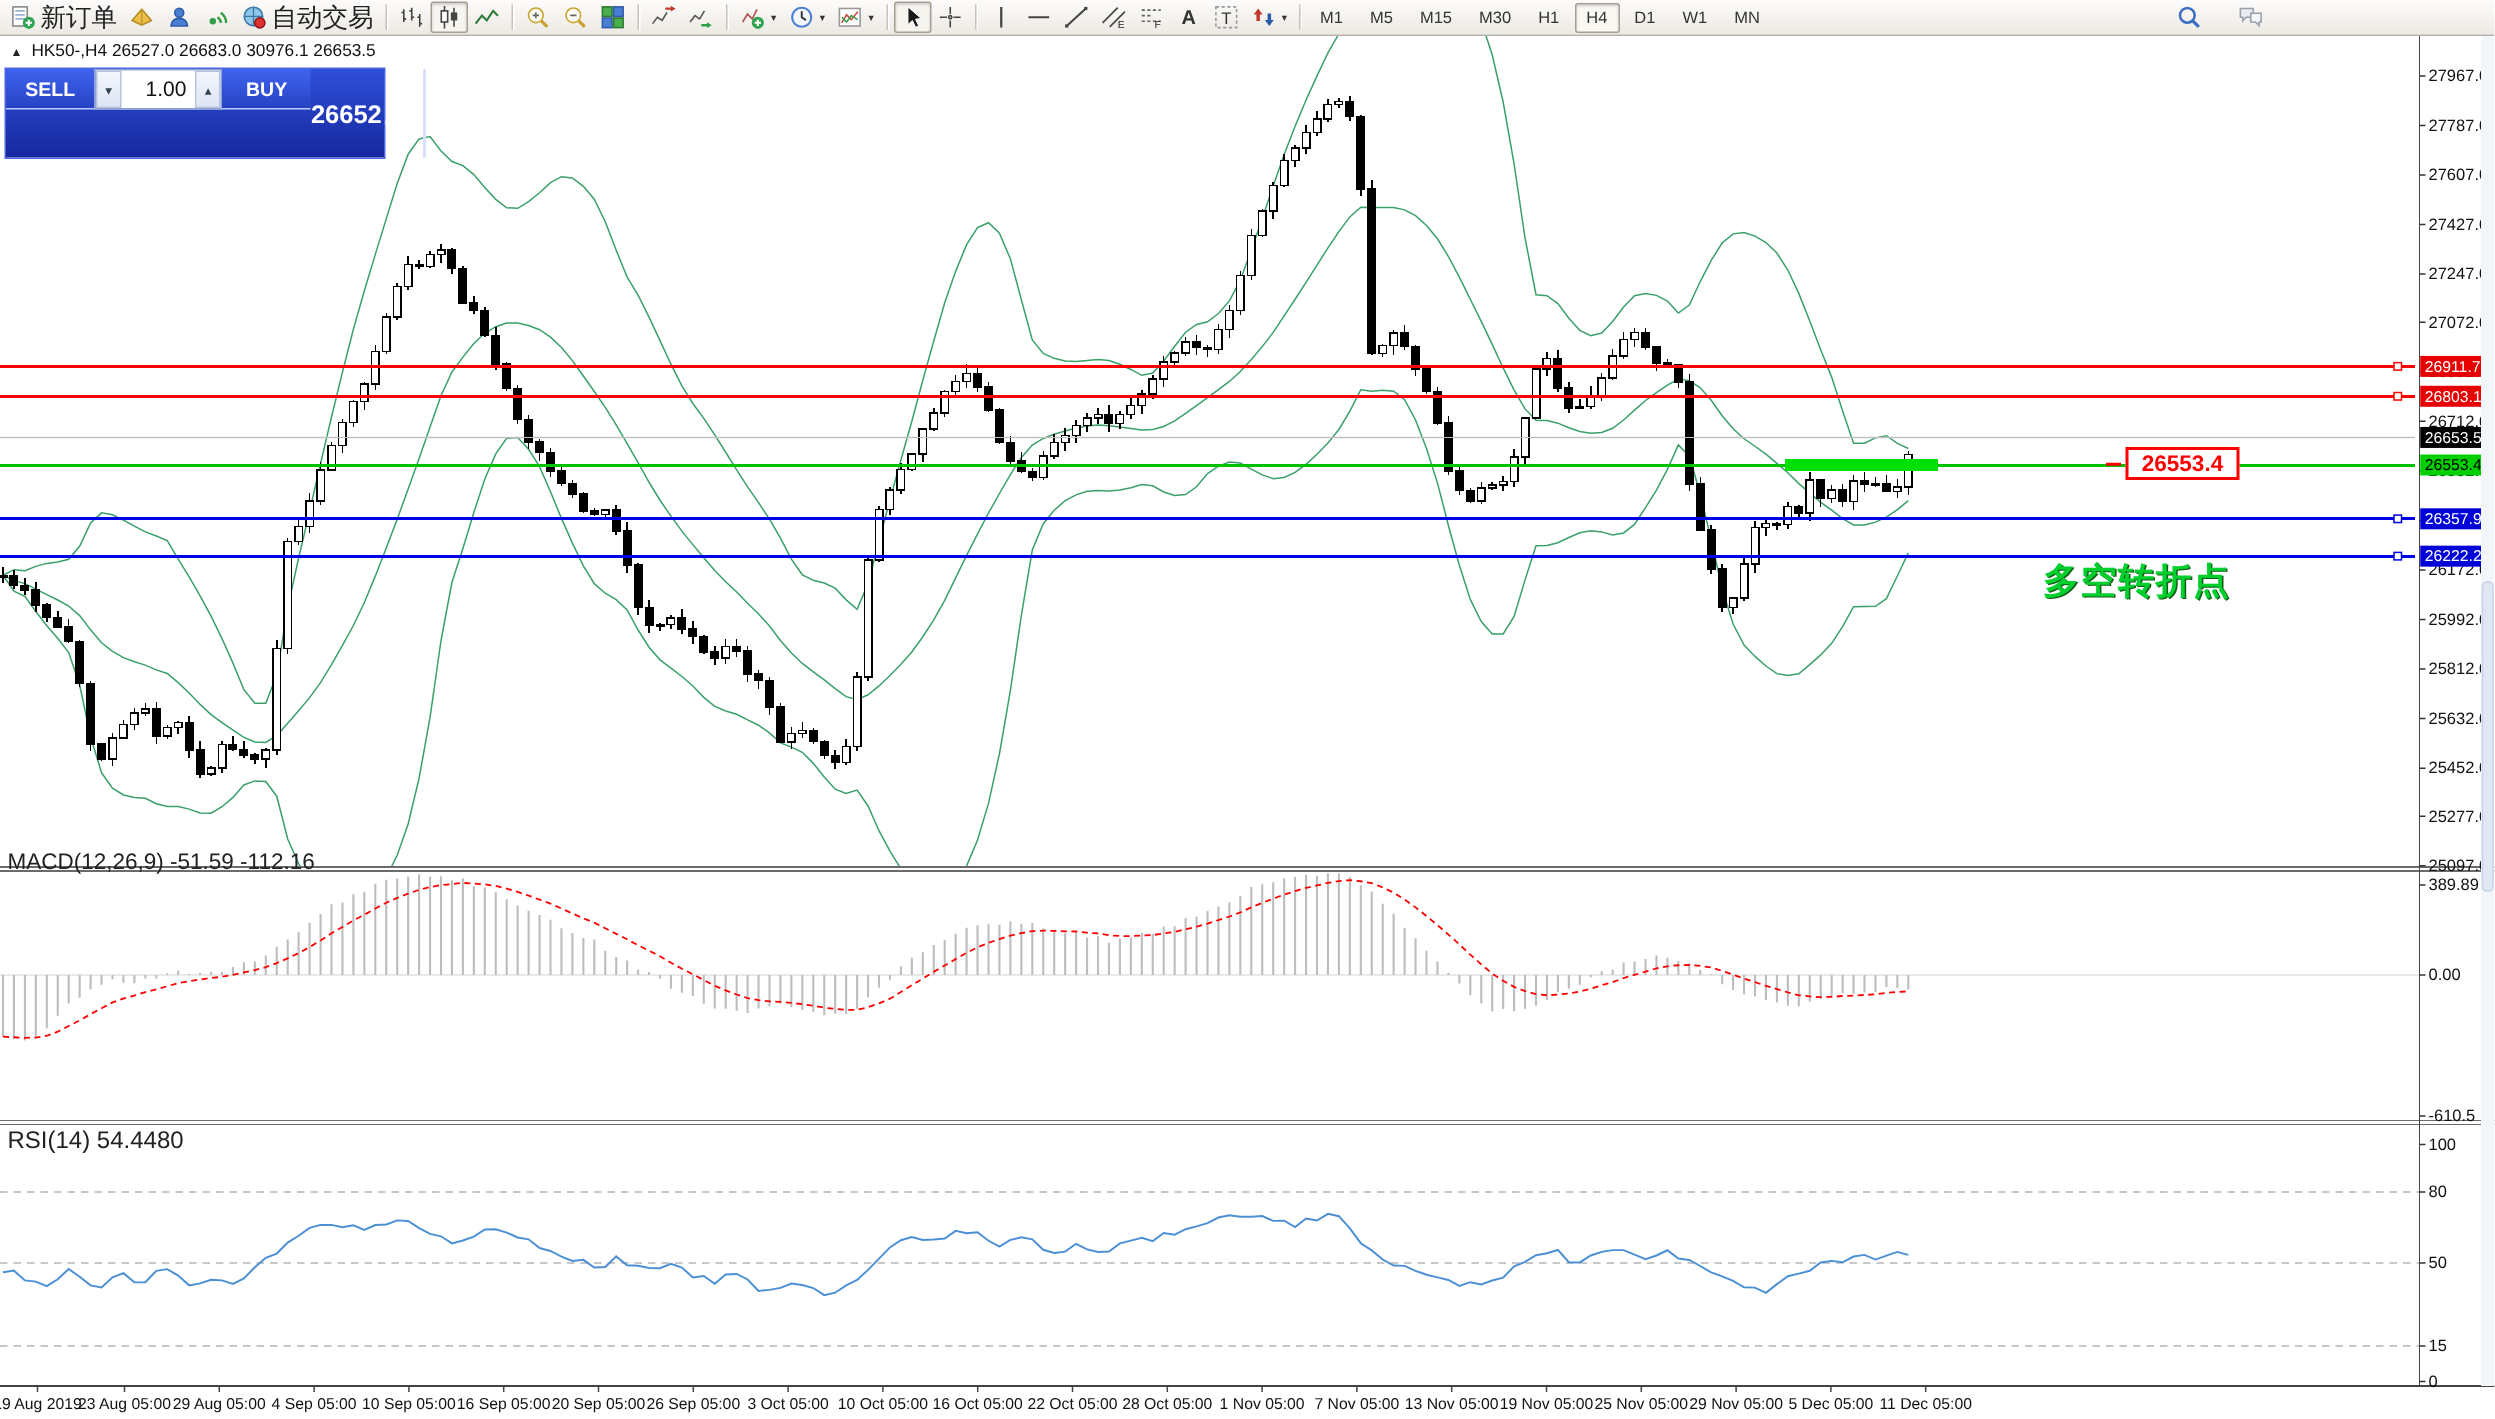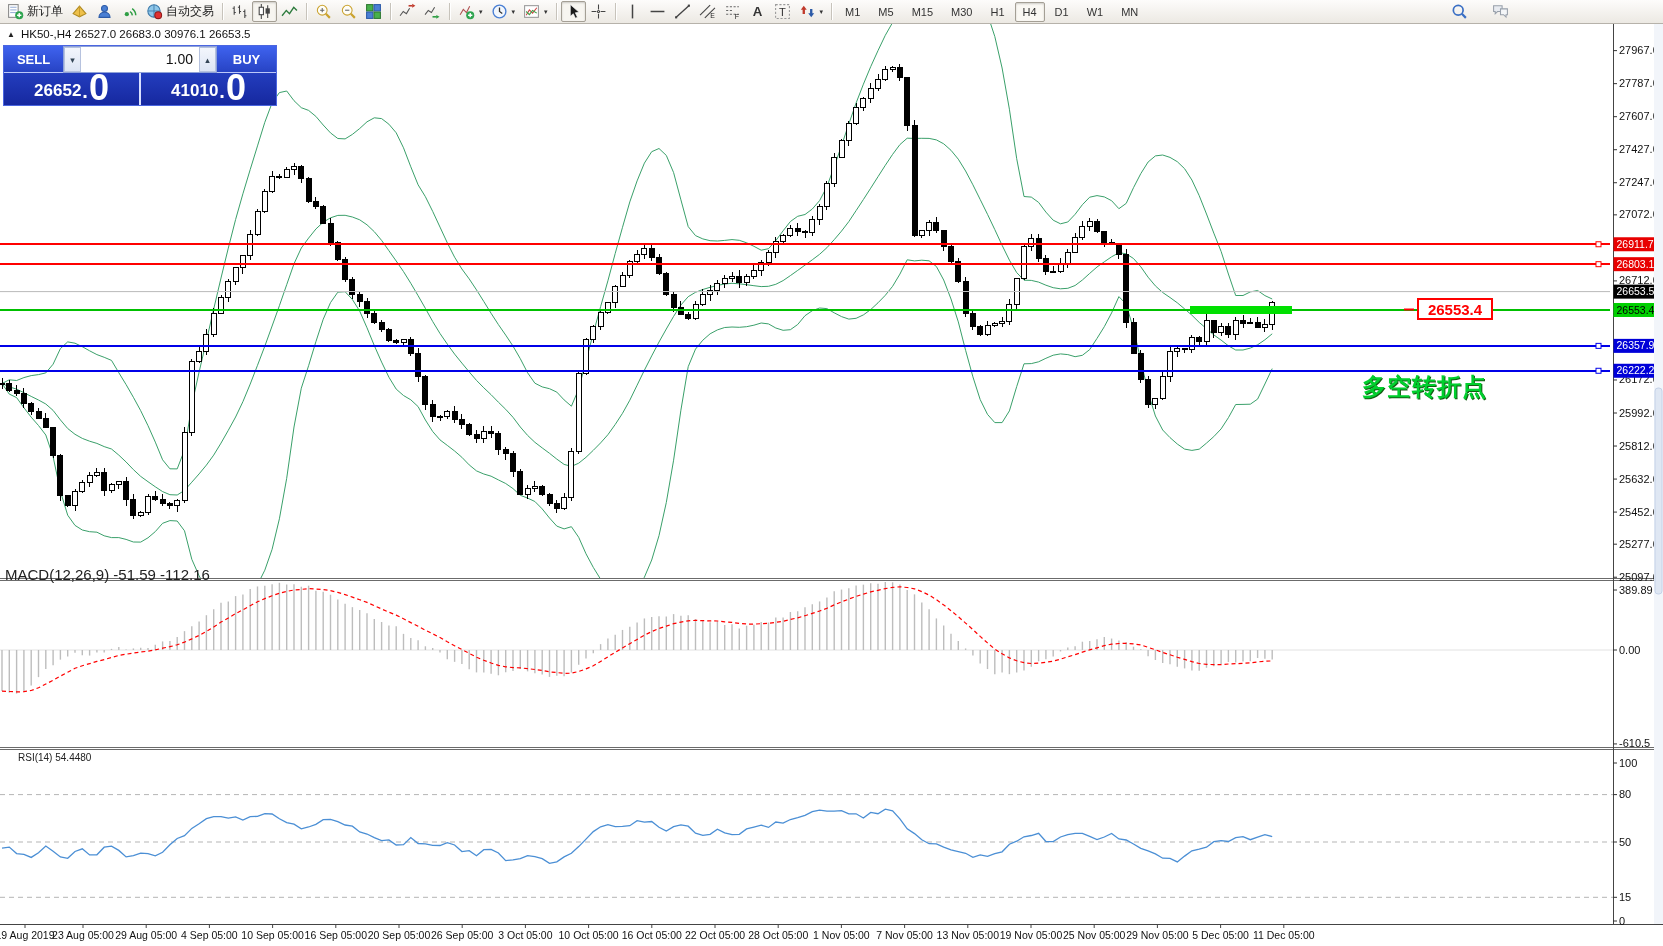--- a/index.html
+++ b/index.html
@@ -4,55 +4,55 @@
 <style>
   *{margin:0;padding:0;box-sizing:border-box}
   html,body{width:1663px;height:946px;overflow:hidden;background:#fff;
     font-family:"Liberation Sans",sans-serif;position:relative}
   
   #toolbar{position:absolute;top:0;left:0;width:1663px;height:24px;
     background:linear-gradient(#fdfcfb,#ece9e3);border-bottom:1px solid #b6b2aa;
     display:flex;align-items:center;padding:0 3px;z-index:10}
   .tb-btn{height:21px;min-width:23px;display:flex;align-items:center;justify-content:center;
     gap:3px;padding:0 3px;border:1px solid transparent;border-radius:2px;color:#222}
-  .tb-btn .lbl{font-size:12px;white-space:nowrap}
+  .tb-btn .lbl{font-size:17px;white-space:nowrap}
   .tb-btn.active{background:#f7f5f0;border-color:#a49f95;box-shadow:inset 0 1px 2px rgba(0,0,0,.18)}
   .tb-ic{display:flex;align-items:center}
   .caret{font-size:7px;color:#333;margin-left:1px}
   .tb-sep{width:1px;height:17px;background:#c7c3bb;margin:0 4px;box-shadow:1px 0 0 #fff}
   .tf-btn{height:20px;padding:0 7px;margin:0 1px;font-size:11px;color:#333;
     display:flex;align-items:center;border:1px solid transparent;border-radius:2px}
   .tf-btn.active{background:#faf8f3;border-color:#a49f95;box-shadow:inset 0 1px 2px rgba(0,0,0,.18)}
   .tb-right{position:absolute;left:1447px;top:1px;display:flex;gap:16px;align-items:center}
   
   #chart-svg{position:absolute;top:24px;left:0}
   #symbol-header{position:absolute;left:7px;top:28px;z-index:4;display:flex;gap:6px;
     align-items:center;font-size:11.5px;color:#111}
   #symbol-header .tri{font-size:8px;color:#222}
   #macd-label{position:absolute;left:5px;top:566px;font-size:15px;color:#222;z-index:4}
-  #rsi-label{position:absolute;left:18px;top:752px;font-size:10px;color:#222;z-index:4}
+  #rsi-label{position:absolute;left:5px;top:752px;font-size:16px;color:#222;z-index:4}
   #price-note{position:absolute;left:1417px;top:298px;width:76px;height:22px;z-index:4;
     border:2px solid #f00;background:#fff;color:#f00;font-size:15px;font-weight:bold;
     display:flex;align-items:center;justify-content:center}
   #cn-note{position:absolute;left:1362px;top:371px;z-index:4;font-size:24px;font-weight:bold;
     color:#00cf2e;letter-spacing:1px;text-shadow:1px 1px 0 #145c14;white-space:nowrap}
   
-  #trade-panel{position:absolute;left:3px;top:45px;width:274px;height:61px;z-index:5;
+  #trade-panel{position:absolute;left:3px;top:45px;width:254px;height:61px;z-index:5;
     background:linear-gradient(#2e4fd8,#16289f);border:1px solid #4b66e0;
-    display:flex;flex-direction:column}
+    display:flex;flex-direction:row}
   .tp-top{display:flex;height:27px}
   .tp-sell-btn,.tp-buy-btn{width:59px;display:flex;align-items:center;justify-content:center;
     color:#fff;font-size:13px;font-weight:bold;background:linear-gradient(#3f63ef,#2743c4);
     border-bottom:1px solid rgba(255,255,255,.65)}
   .tp-vol{flex:1;background:#fff;border:1px solid #8fa2d8;display:flex;align-items:stretch}
   .tp-step{width:17px;background:linear-gradient(#f3f6fc,#dde5f4);border:1px solid #b6c2de;
     color:#345;font-size:9px;display:flex;align-items:center;justify-content:center}
   .tp-vol-value{flex:1;text-align:right;padding:4px 6px 0 16px;font-size:14px;color:#111}
   .tp-prices{flex:1;display:flex}
-  .tp-price{flex:1;display:flex;align-items:flex-end;justify-content:center;color:#fff;padding-bottom:2px}
+  .tp-price{flex:1;display:flex;align-items:flex-end;justify-content:center;color:#fff;padding-bottom:16px}
   .tp-price+.tp-price{border-left:2px solid #d9e0ff}
   .tp-num{font-size:17px;font-weight:bold;line-height:1;margin-bottom:4px}
   .tp-dot{font-size:20px;font-weight:bold;line-height:1;margin:0 1px 2px}
   .tp-big{font-size:36px;font-weight:bold;line-height:.8}
   svg text{font-family:"Liberation Sans",sans-serif}
 </style>
 </head>
 <body>
 
 <div id="toolbar">

